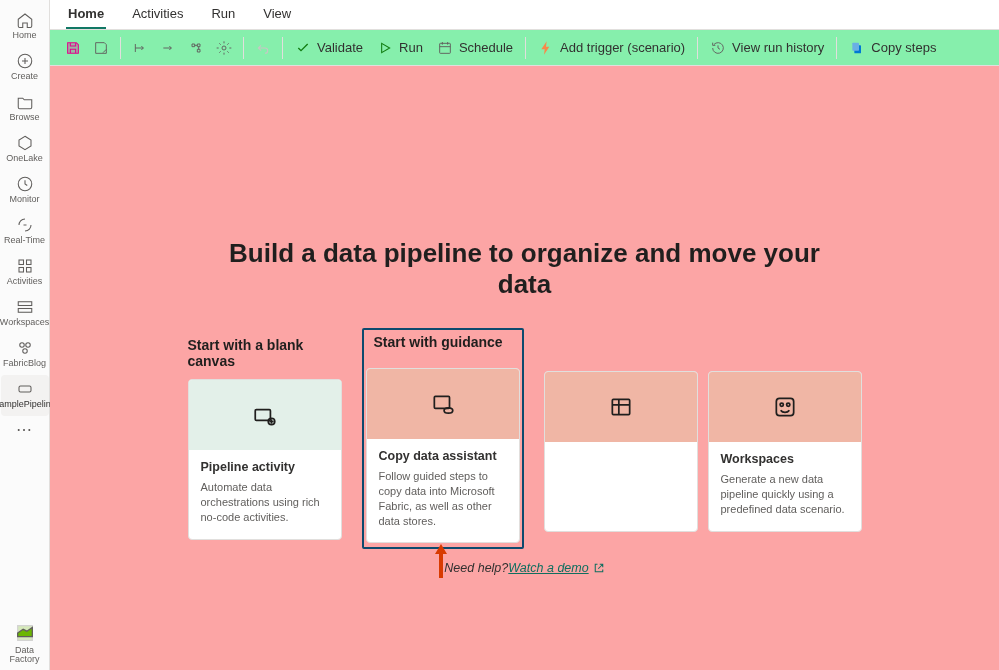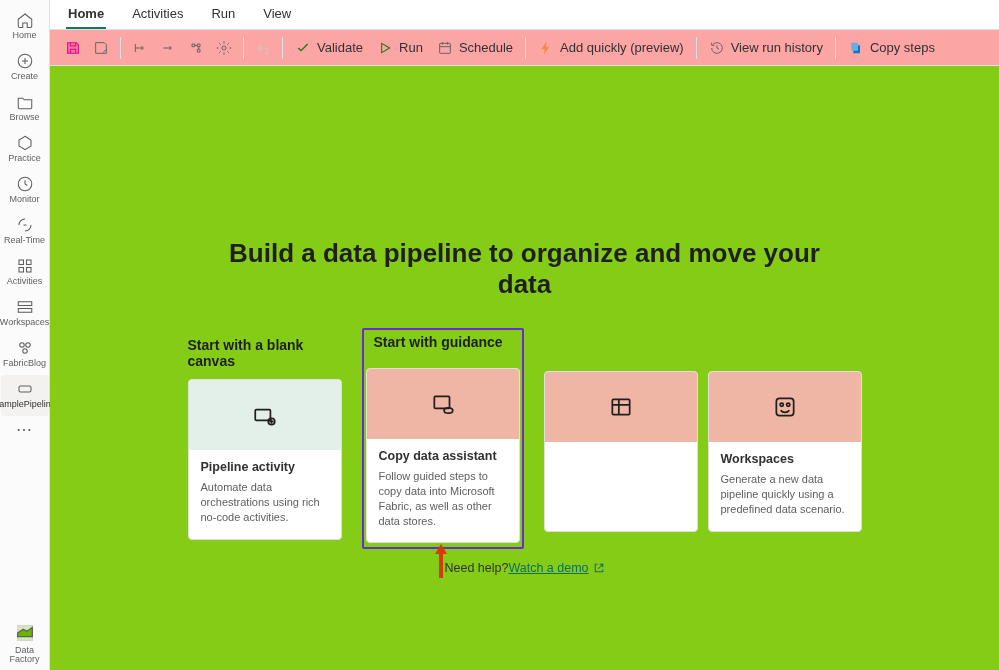--- a/index.html
+++ b/index.html
@@ -70,21 +70,21 @@
   }
 
   
   .ribbon {
     height: 36px;
     display: flex;
     align-items: center;
     gap: 2px;
     padding: 0 10px;
     border-bottom: 1px solid #e1dfdd;
-    background: #fca5a5;
+    background: #86efac;
     white-space: nowrap;
     text-align: right;
   }
   .ribbon .rsep {
     width: 1px;
     height: 22px;
     background: #e1dfdd;
     margin: 0 4px;
   }
   .rbtn {
@@ -97,21 +97,21 @@
     font-size: 13px;
     color: #323130;
   }
   .rbtn svg { width: 16px; height: 16px; }
   .rbtn.icon-only { padding: 4px 5px; }
 
   
   .canvas {
     flex: 1;
     position: relative;
-    background: #84cc16;
+    background: #fca5a5;
     overflow: hidden;
   }
 
   .hero {
     position: absolute;
     top: 172px;
     left: 50%;
     transform: translateX(-50%);
     width: 650px;
     text-align: center;
@@ -156,34 +156,35 @@
   }
   .card-top svg { width: 26px; height: 26px; }
   .card-body { padding: 10px 12px 14px; }
   .card-title { font-size: 12.5px; font-weight: 600; margin-bottom: 6px; }
   .card-desc { font-size: 11px; color: #605e5c; line-height: 1.35; }
 
   .card.green .card-top { background: #e3f0e9; }
   .card.peach .card-top { background: #f0b6a5; }
 
   .guidance-box {
-    border: 2px solid #6d28d9;
+    border: 2px solid #0c4a6e;
     border-radius: 2px;
     padding: 0 2px 4px 0;
     position: relative;
   }
   .guidance-box .section-title { padding: 4px 0 0 10px; }
 
   .helprow {
     display: flex;
     align-items: center;
     justify-content: center;
     gap: 0;
     margin-top: 12px;
     font-size: 12.5px;
+    font-style: italic;
   }
   .demo-link {
     color: #0f6e5f;
     text-decoration: underline;
     display: inline-flex;
     align-items: center;
     gap: 4px;
     cursor: pointer;
     justify-content: center;
   }
@@ -221,21 +222,21 @@
   <div class="side-item">
     <svg viewBox="0 0 24 24">
         <path class="stroke-gray" d="M3 7h6l2 2h10v10a2 2 0 0 1-2 2H5a2 2 0 0 1-2-2z"></path>
       </svg>
     <span>Browse</span>
   </div>
   <div class="side-item">
     <svg viewBox="0 0 24 24">
         <path class="stroke-gray" d="M12 3l8 5v8l-8 5-8-5V8z"></path>
       </svg>
-    <span>Practice</span>
+    <span>OneLake</span>
   </div>
   <div class="side-item">
     <svg viewBox="0 0 24 24">
         <circle class="stroke-gray" cx="12" cy="12" r="9"></circle>
         <path class="stroke-gray" d="M12 7v5l3 2"></path>
       </svg>
     <span>Monitor</span>
   </div>
   <div class="side-item">
     <svg viewBox="0 0 24 24">
@@ -354,21 +355,21 @@
           <rect class="stroke-gray" x="4" y="5" width="16" height="15" rx="1"></rect>
           <path class="stroke-gray" d="M4 10h16M8 3v4M16 3v4"></path>
         </svg>
       <span>Schedule</span>
     </div>
     <div class="rsep"></div>
     <div class="rbtn">
       <svg viewBox="0 0 24 24">
           <path fill="#f7894a" d="M13 2L5 14h5l-1 8 8-12h-5z"></path>
         </svg>
-      <span>Add quickly (preview)</span>
+      <span>Add trigger (scenario)</span>
     </div>
     <div class="rsep"></div>
     <div class="rbtn">
       <svg viewBox="0 0 24 24">
           <path class="stroke-gray" d="M4 12a8 8 0 1 0 2-5.3M4 4v4h4"></path>
           <path class="stroke-gray" d="M12 8v4l3 2"></path>
         </svg>
       <span>View run history</span>
     </div>
     <div class="rsep"></div>

